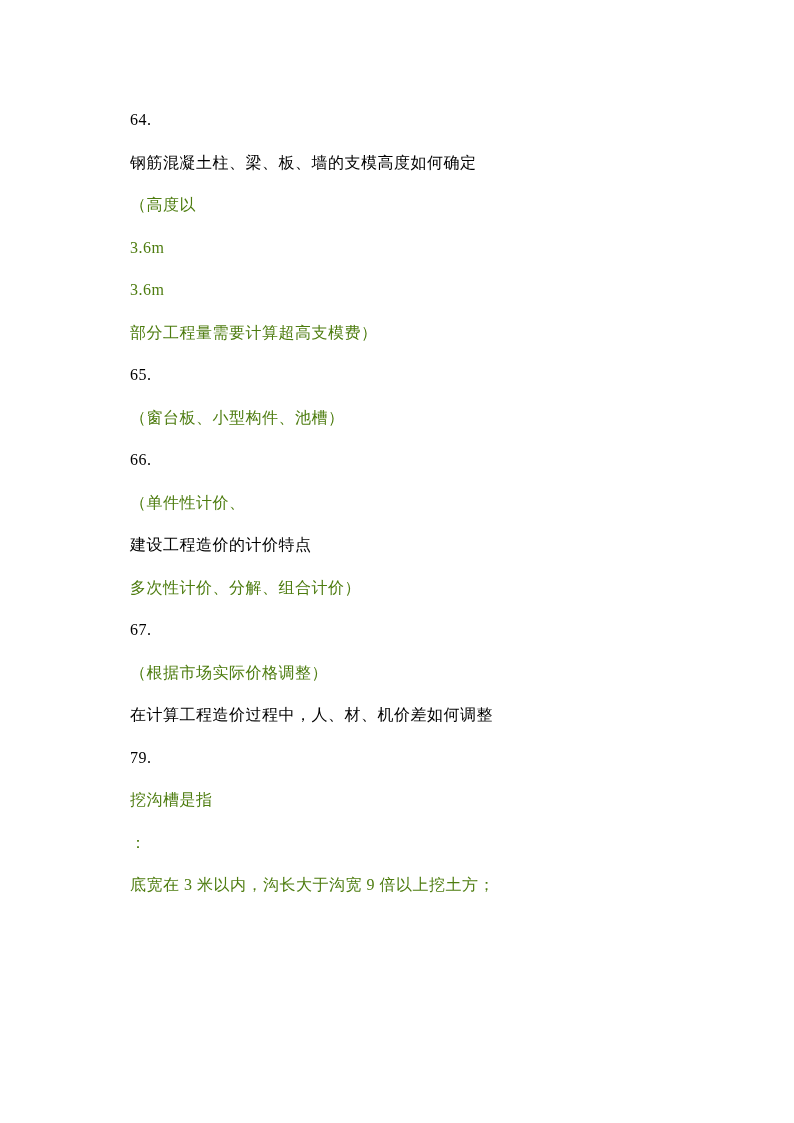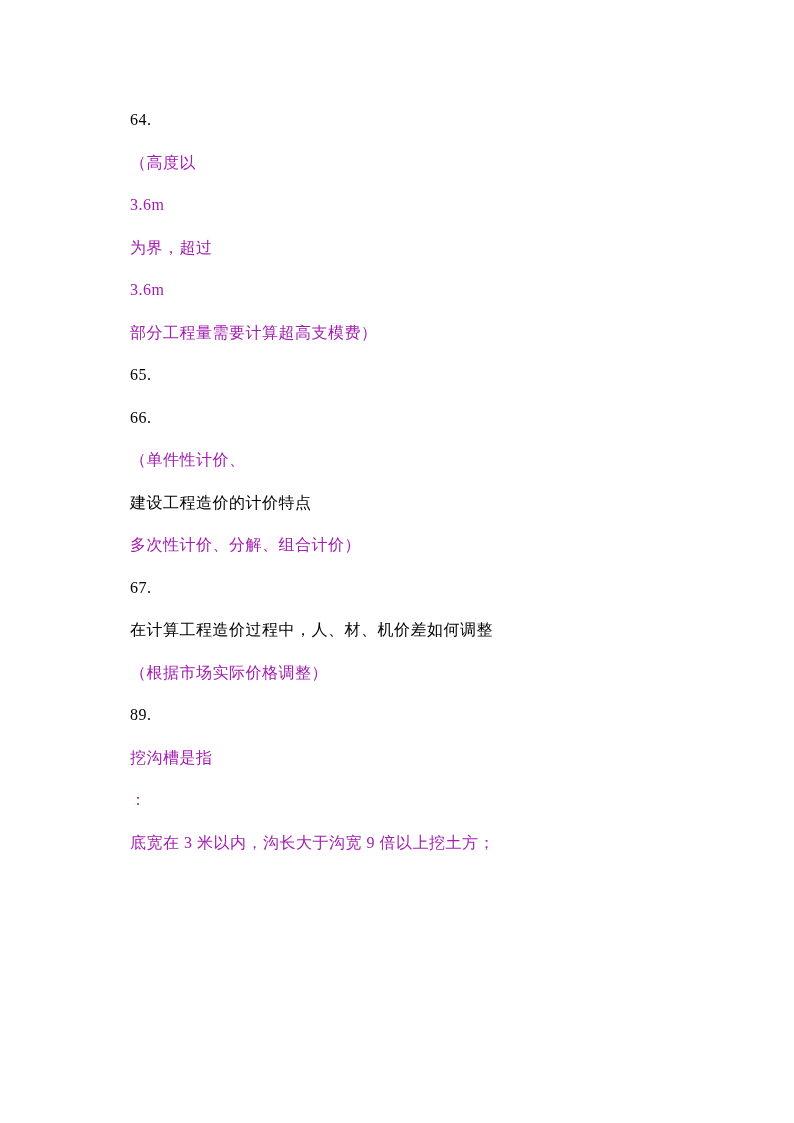--- a/index.html
+++ b/index.html
@@ -15,38 +15,39 @@
       padding: 108px 108px 0 130px;
     }
     .line {
       font-size: 16px;
       line-height: 1.5;
       margin-bottom: 18.5px;
       color: #000000;
       letter-spacing: 0.5px;
     }
     .red {
-      color: #a21caf;
+      color: #4d7c0f;
     }
   </style>
 </head>
 <body>
 
 <div class="page">
   <div class="line">64.</div>
+  <div class="line">钢筋混凝土柱、梁、板、墙的支模高度如何确定</div>
   <div class="line red">（高度以</div>
   <div class="line red">3.6m</div>
-  <div class="line red">为界，超过</div>
   <div class="line red">3.6m</div>
   <div class="line red">部分工程量需要计算超高支模费）</div>
   <div class="line">65.</div>
+  <div class="line red">（窗台板、小型构件、池槽）</div>
   <div class="line">66.</div>
   <div class="line red">（单件性计价、</div>
   <div class="line">建设工程造价的计价特点</div>
   <div class="line red">多次性计价、分解、组合计价）</div>
   <div class="line">67.</div>
+  <div class="line red">（根据市场实际价格调整）</div>
   <div class="line">在计算工程造价过程中，人、材、机价差如何调整</div>
-  <div class="line red">（根据市场实际价格调整）</div>
-  <div class="line">89.</div>
+  <div class="line">79.</div>
   <div class="line red">挖沟槽是指</div>
   <div class="line red">：</div>
   <div class="line red">底宽在 3 米以内，沟长大于沟宽 9 倍以上挖土方；</div>
 </div>
 
 </body></html>

